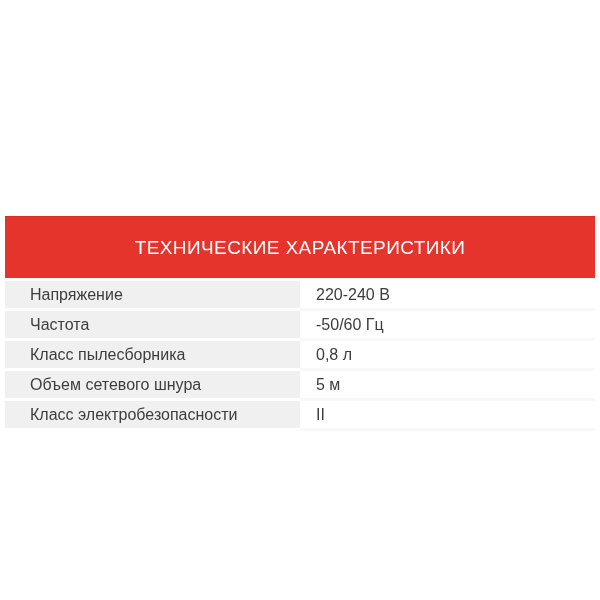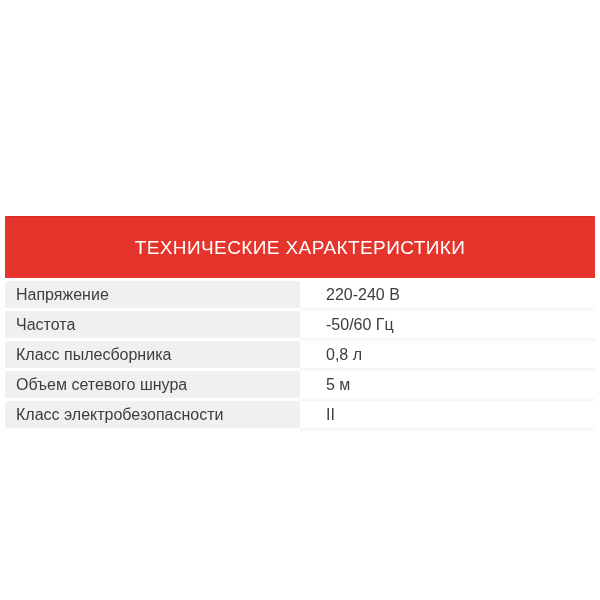--- a/index.html
+++ b/index.html
@@ -44,33 +44,33 @@
     height: 30px;
     width: 100%;
   }
   .spec-row .cell-label {
     width: 295px;
     box-sizing: border-box;
     background: #f0f0f0;
     border-bottom: 3px solid #ffffff;
     display: flex;
     align-items: center;
-    padding-left: 11px;
+    padding-left: 25px;
     font-size: 16px;
     color: #3d3d3d;
     white-space: nowrap;
   }
   .spec-row .cell-value {
     flex: 1;
     box-sizing: border-box;
     background: #ffffff;
     border-bottom: 3px solid #f8f8f8;
     display: flex;
     align-items: center;
-    padding-left: 26px;
+    padding-left: 16px;
     font-size: 16px;
     color: #3d3d3d;
     white-space: nowrap;
   }
 </style>
 </head>
 <body>
 
 <div class="spec-panel">
   <div class="spec-banner">

